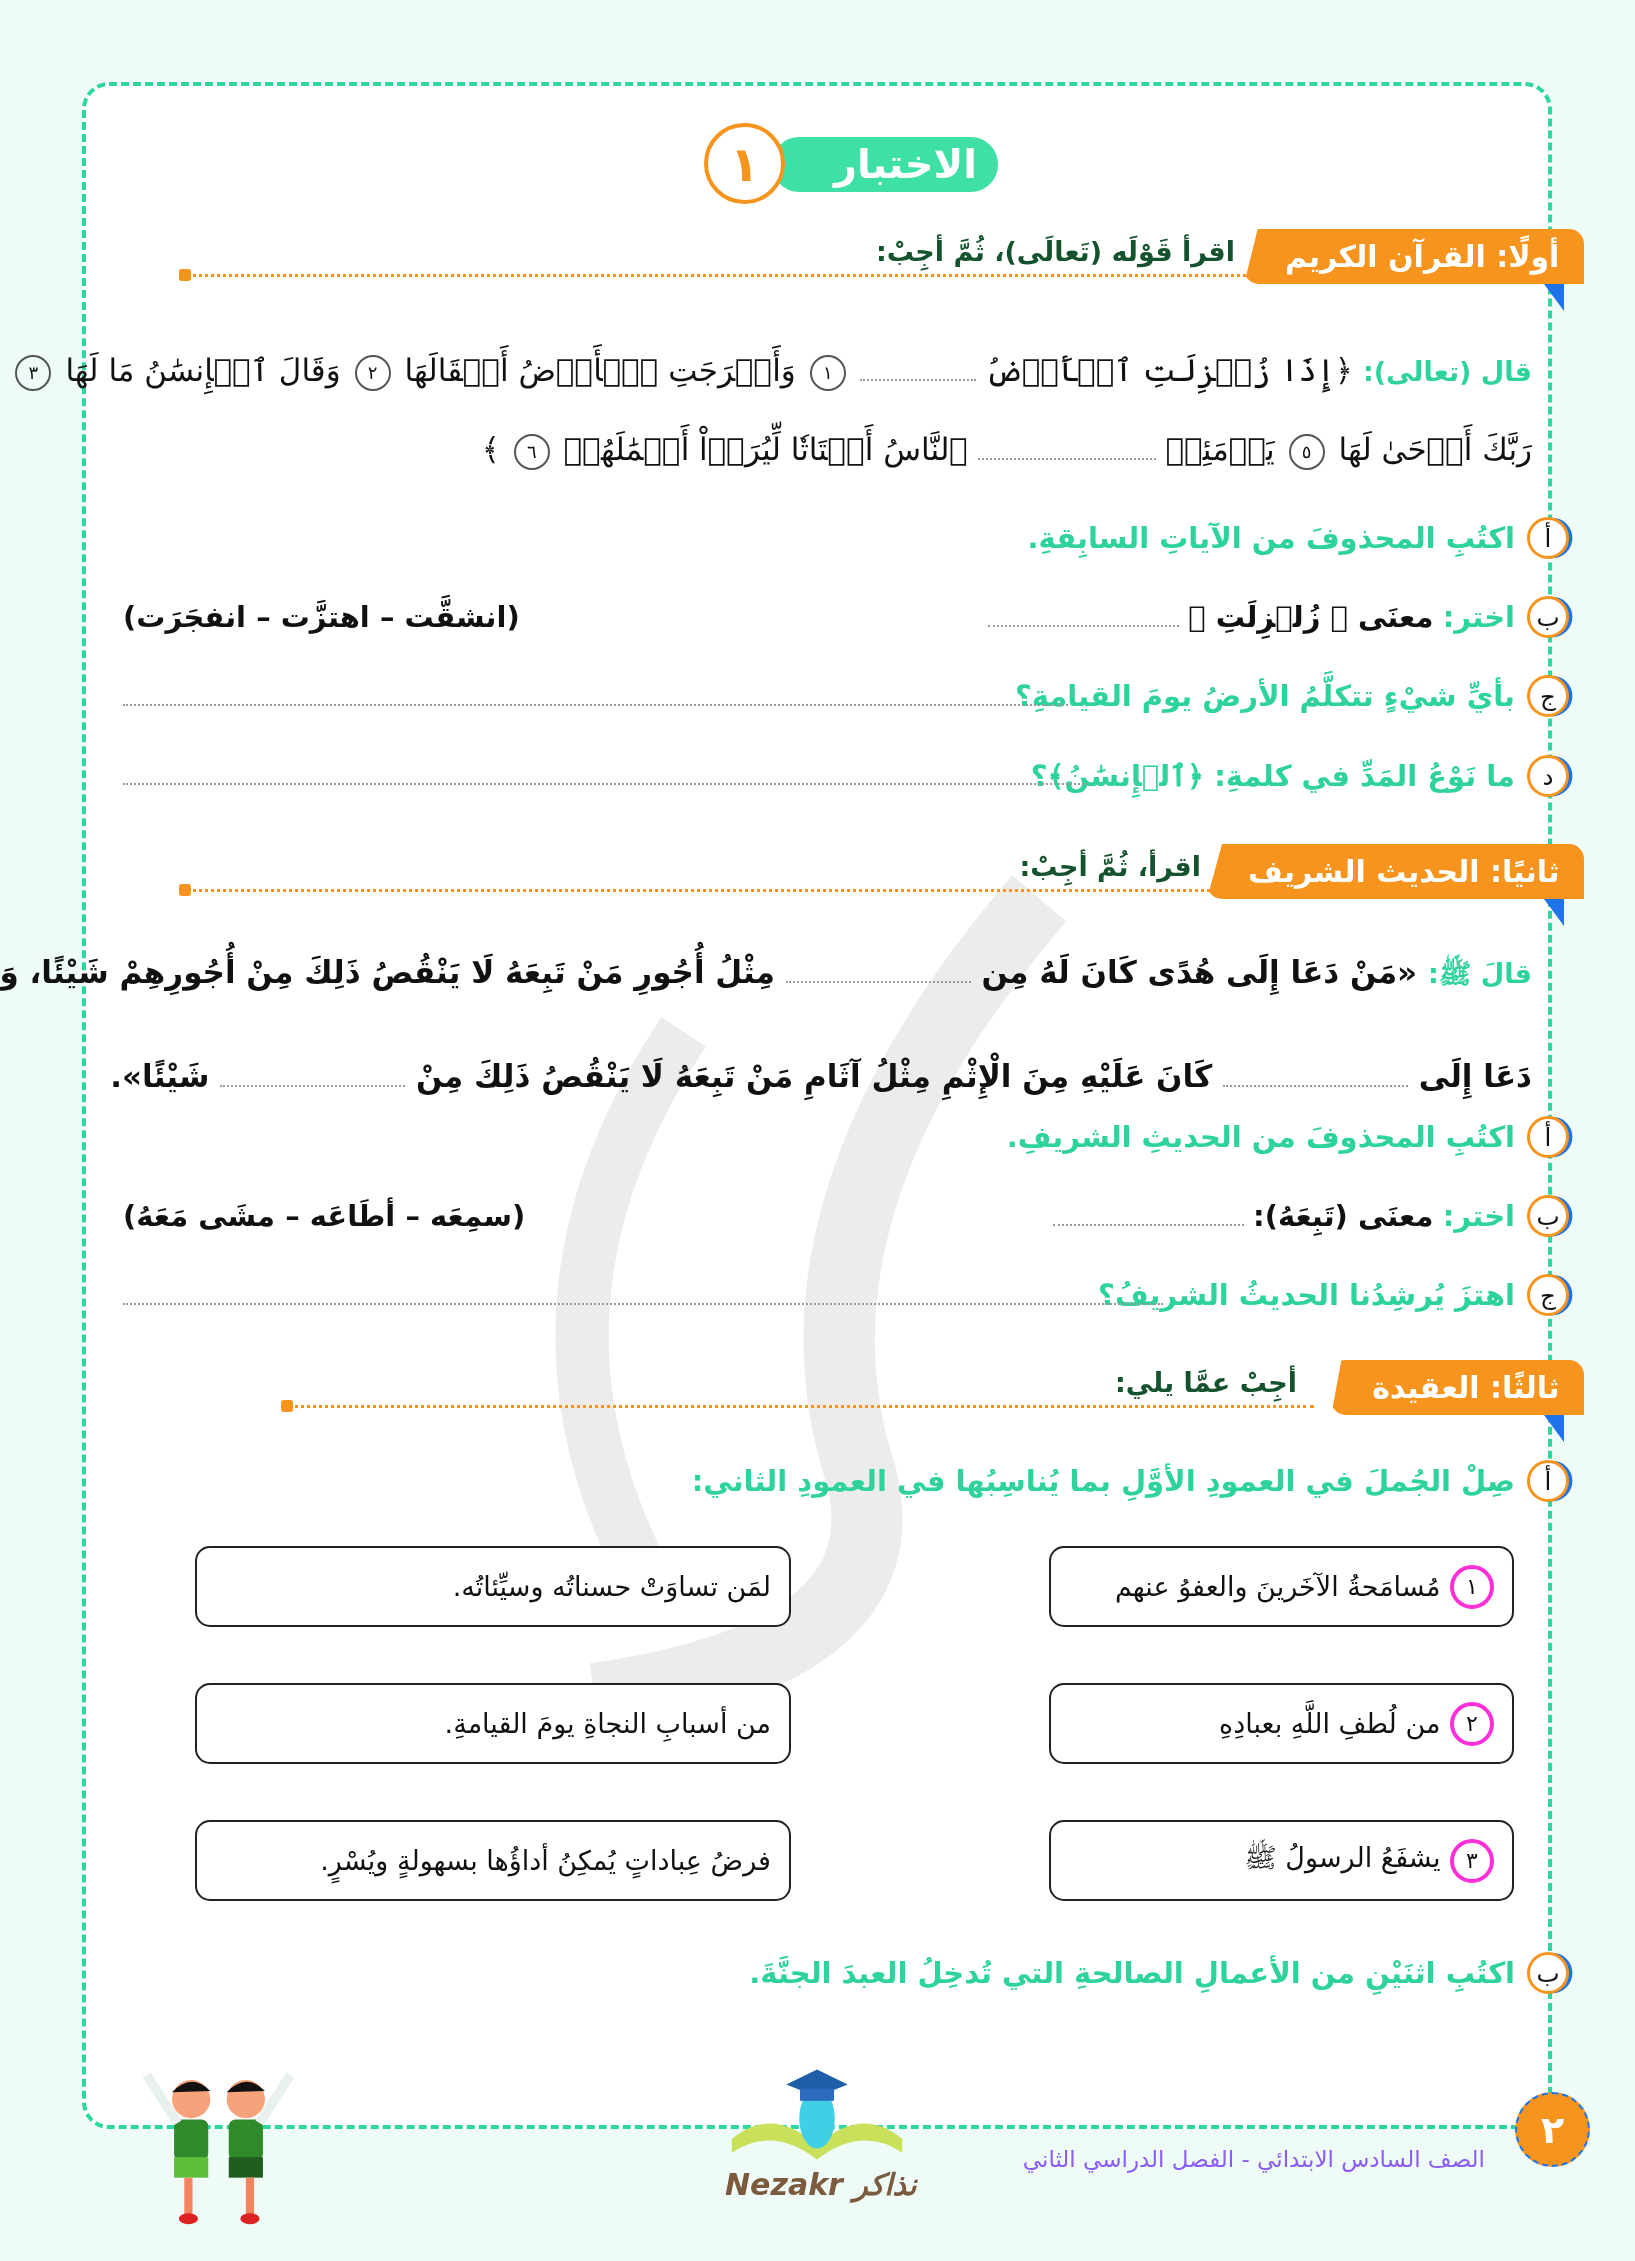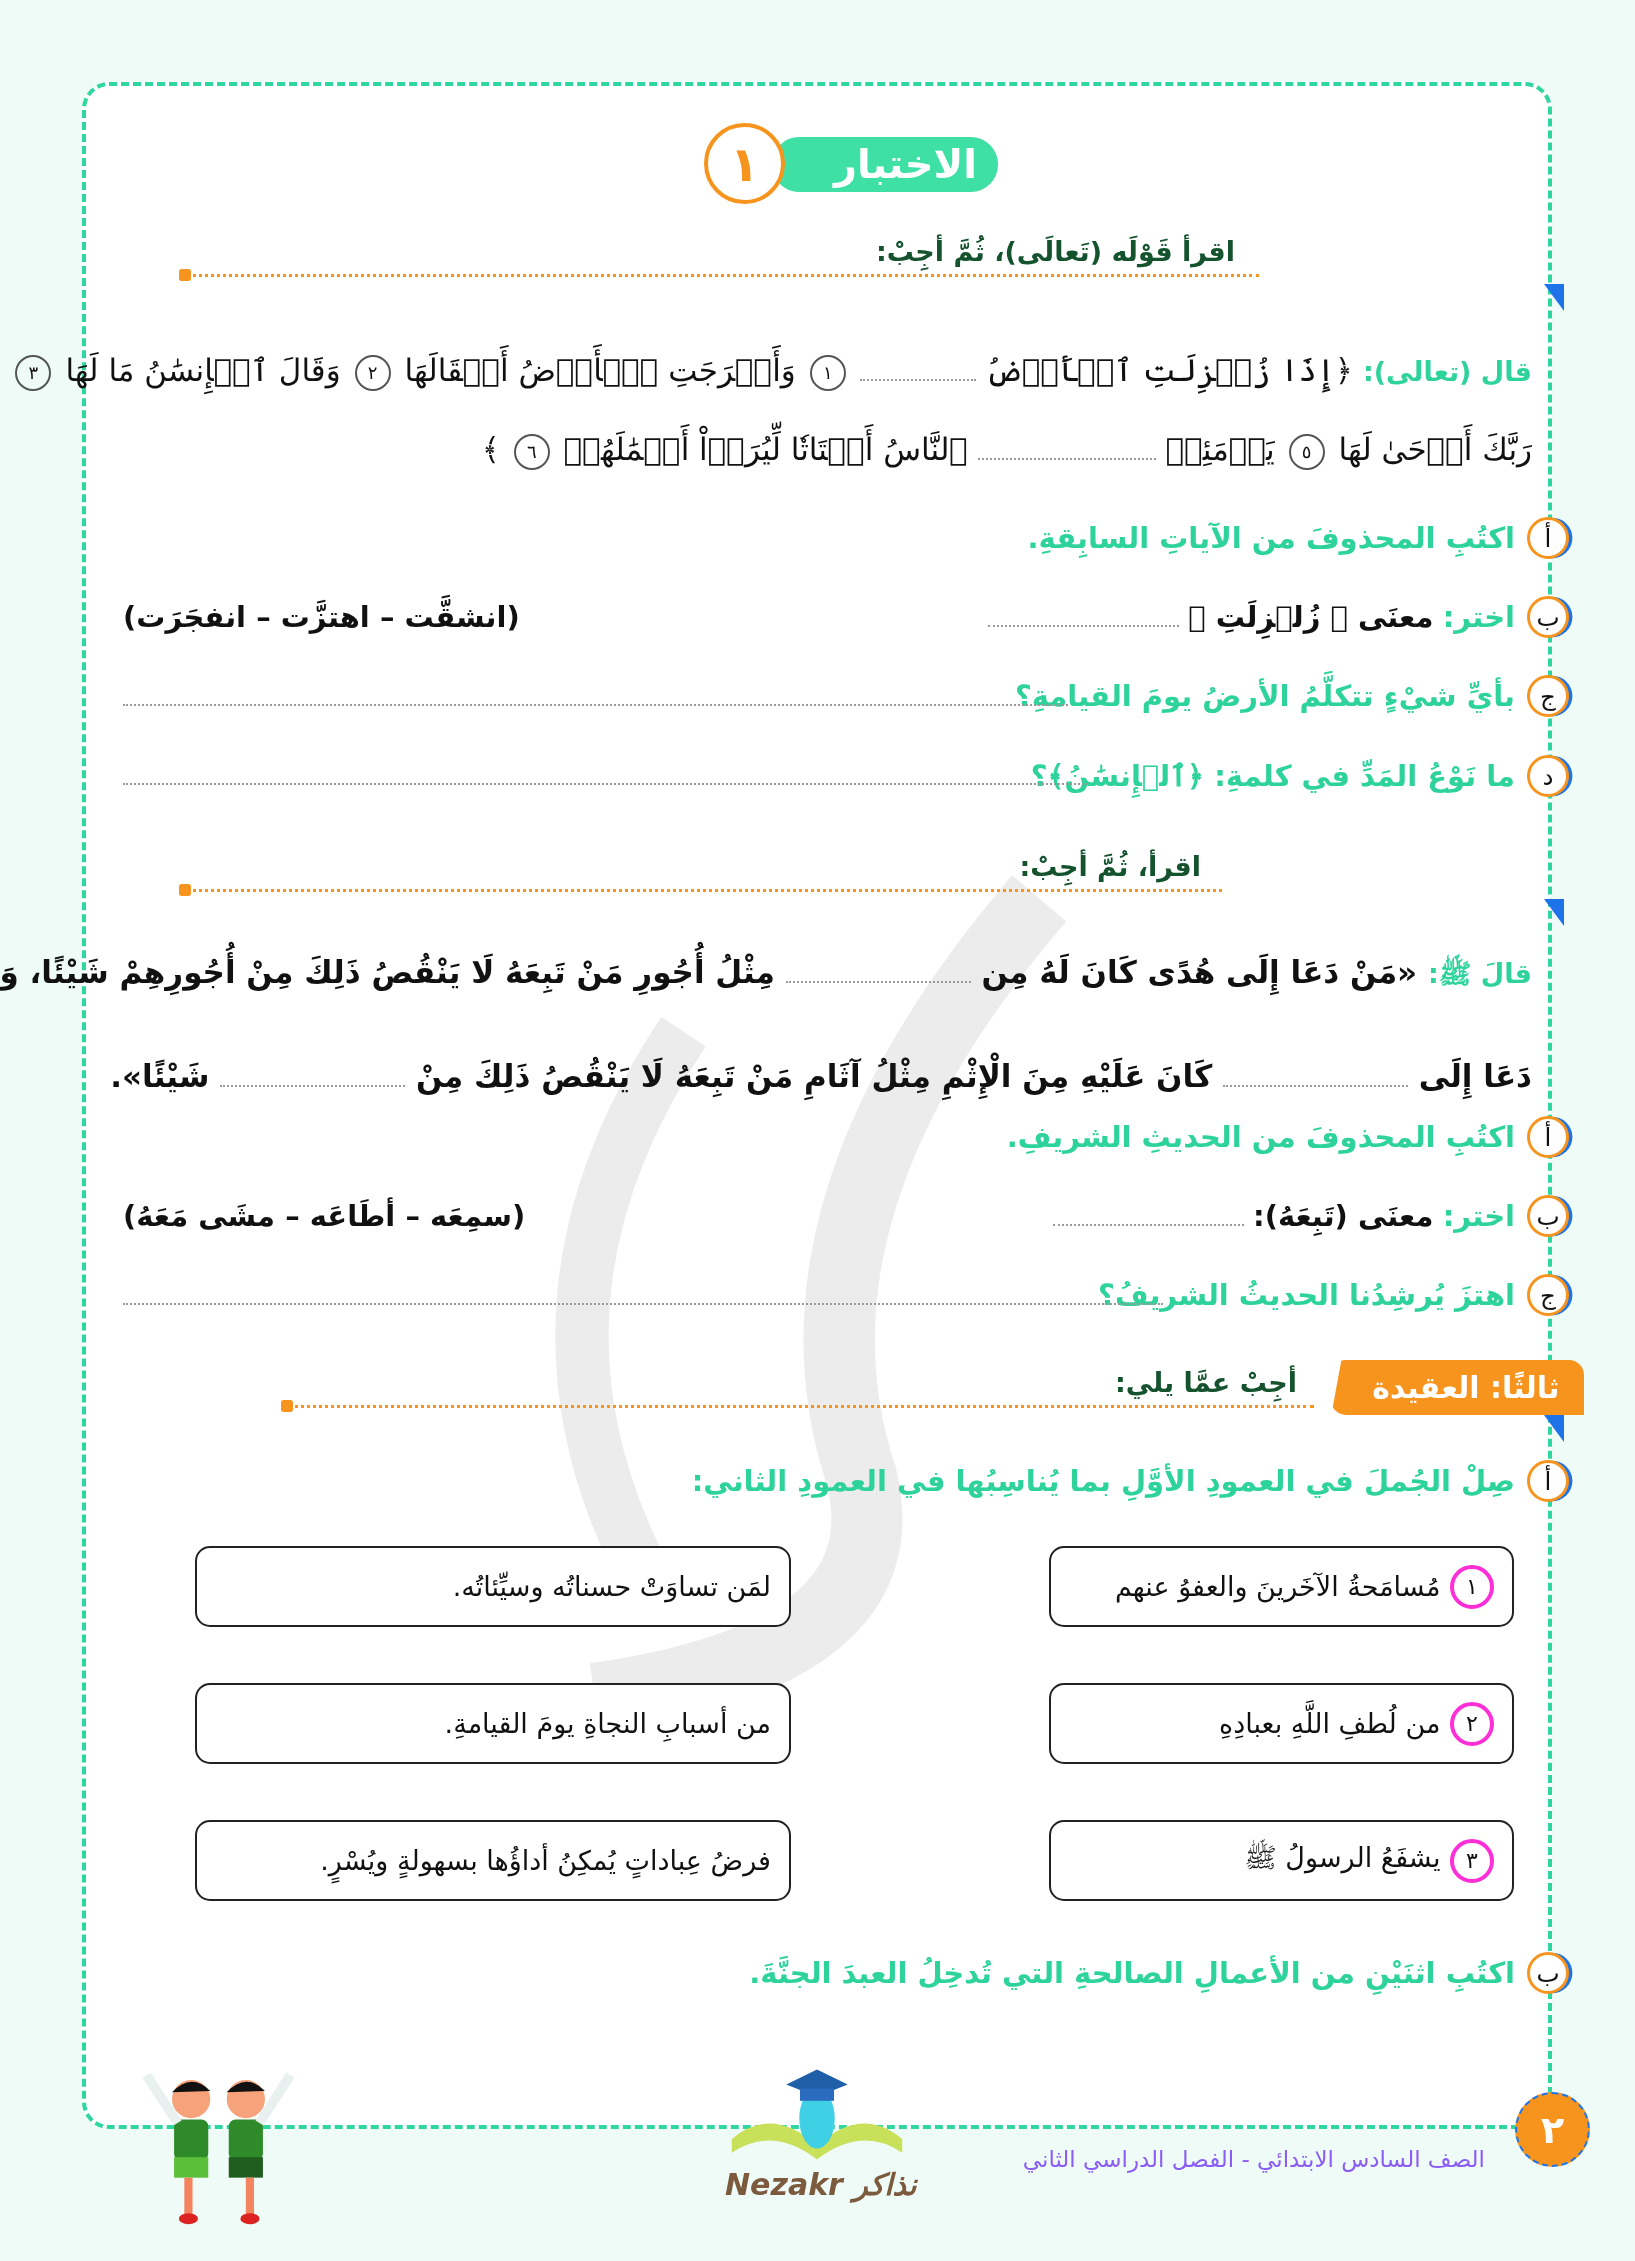--- a/index.html
+++ b/index.html
@@ -115,20 +115,21 @@
   <path d="M80 5 Q50 40 60 70 Q65 90 30 95" stroke="#000" stroke-width="8" fill="none"></path>
   <path d="M40 20 Q20 50 35 80" stroke="#000" stroke-width="6" fill="none"></path>
 </svg>
 
 <div class="exam-title">
   <div class="exam-pill">الاختبار</div>
   <div class="exam-num">١</div>
 </div>
 
 <div class="section-head" style="top:229px">
+  <div class="section-tab">أولًا: القرآن الكريم</div>
   <div class="blue-flag"></div>
   <div class="section-instr" style="right:349px">اقرأ قَوْلَه (تَعالَى)، ثُمَّ أجِبْ:</div>
   <div class="section-rule" style="right:325px; left:72px;"></div>
   <div class="rule-dot" style="left:65px"></div>
 </div>
 
 <div class="line quran" style="top:352px; right:103px">
   <span class="green" style="font-family:'DejaVu Sans',sans-serif; font-size:27px">قال (تعالى):</span>
   <span>﴿إِذَا زُلۡزِلَتِ ٱلۡأَرۡضُ</span>
   <span class="blank" style="width:116px"></span>
@@ -164,20 +165,21 @@
 
 <div class="q-badge" style="top:675px">ج</div>
 <div class="q-text green" style="top:679px">بأيِّ شيْءٍ تتكلَّمُ الأرضُ يومَ القيامةِ؟</div>
 <div class="dots-fill" style="top:704px; left:123px; right:567px"></div>
 
 <div class="q-badge" style="top:755px">د</div>
 <div class="q-text green" style="top:759px">ما نَوْعُ المَدِّ في كلمةِ: ﴿ٱلۡإِنسَٰنُ﴾؟</div>
 <div class="dots-fill" style="top:783px; left:123px; right:547px"></div>
 
 <div class="section-head" style="top:844px">
+  <div class="section-tab">ثانيًا: الحديث الشريف</div>
   <div class="blue-flag"></div>
   <div class="section-instr" style="right:383px">اقرأ، ثُمَّ أجِبْ:</div>
   <div class="section-rule" style="right:362px; left:72px;"></div>
   <div class="rule-dot" style="left:65px"></div>
 </div>
 
 <div class="line black-b" style="top:954px; font-size:31px">
   <span class="green" style="font-size:27px">قالَ ﷺ:</span>
   <span>«مَنْ دَعَا إِلَى هُدًى كَانَ لَهُ مِن</span>
   <span class="blank" style="width:185px"></span>

